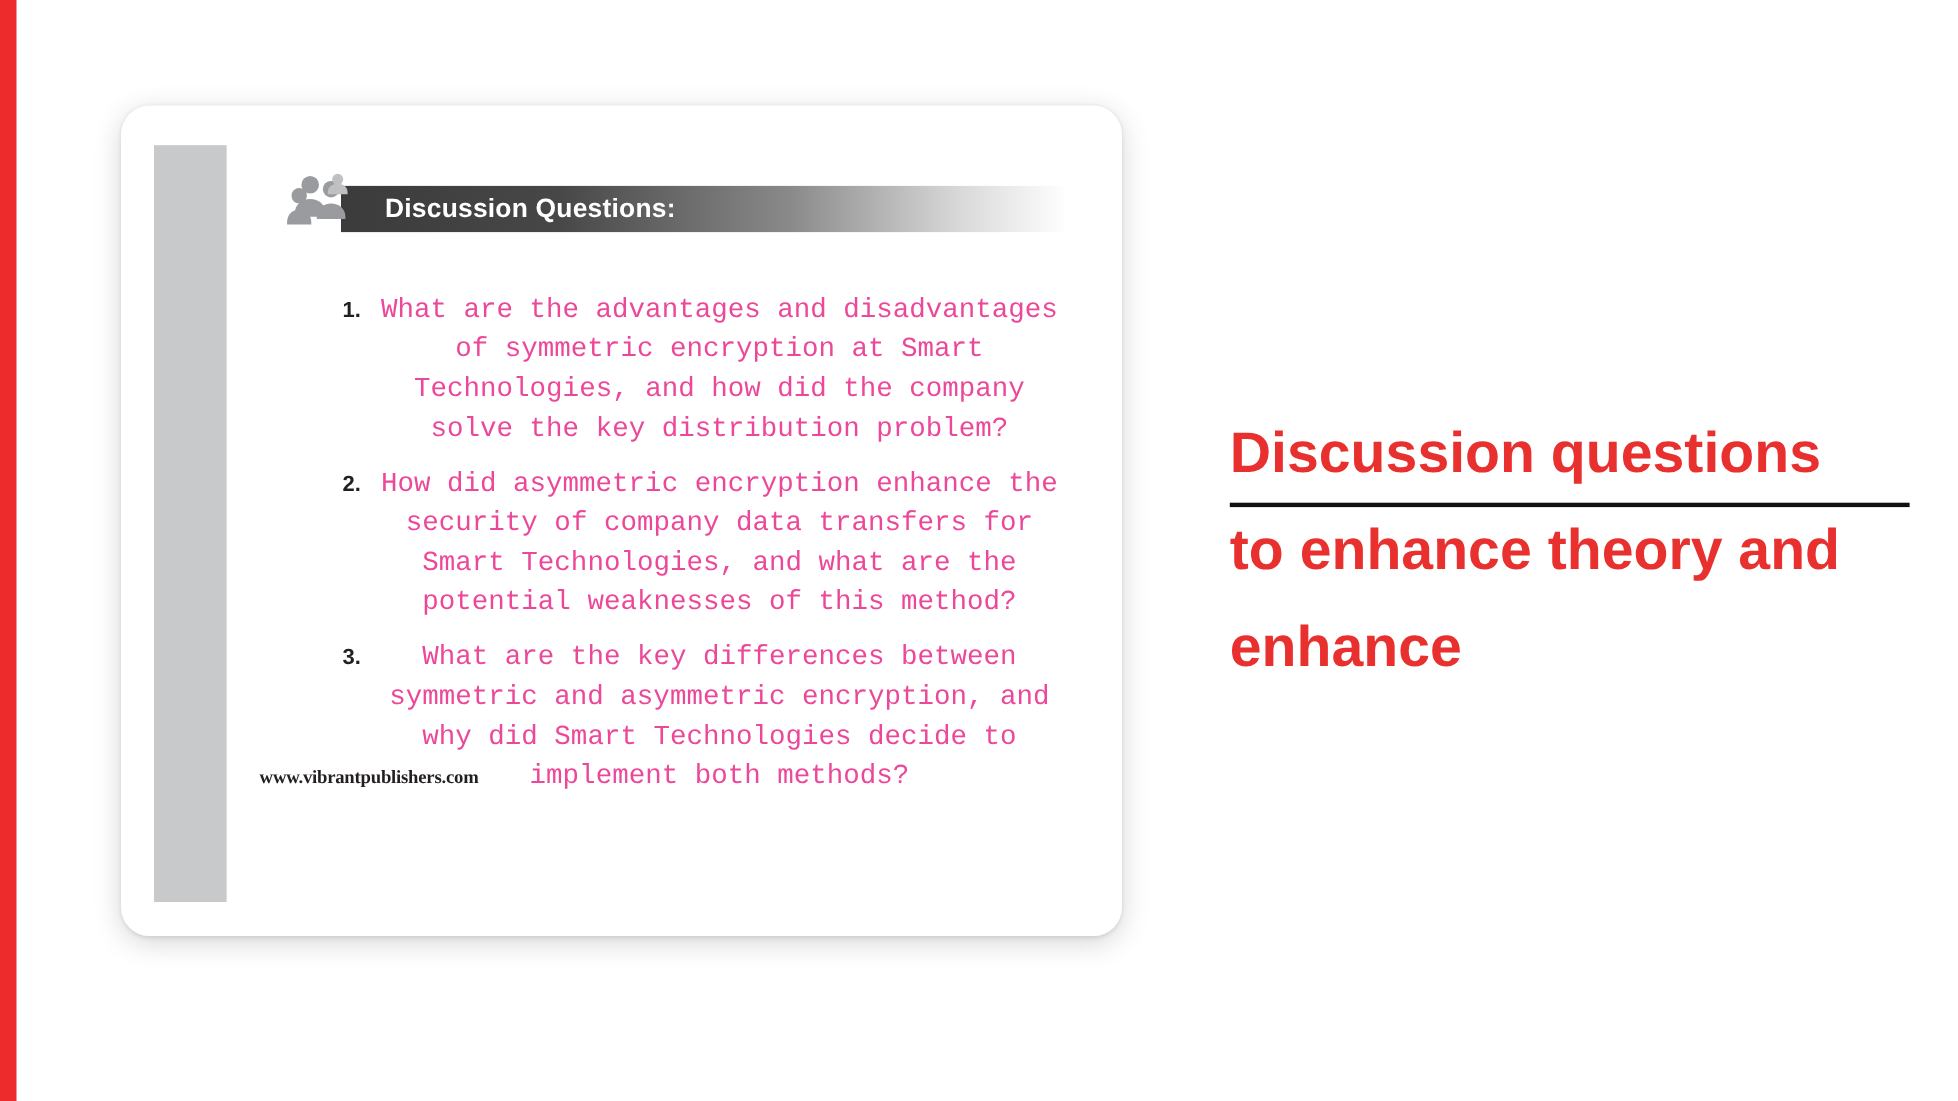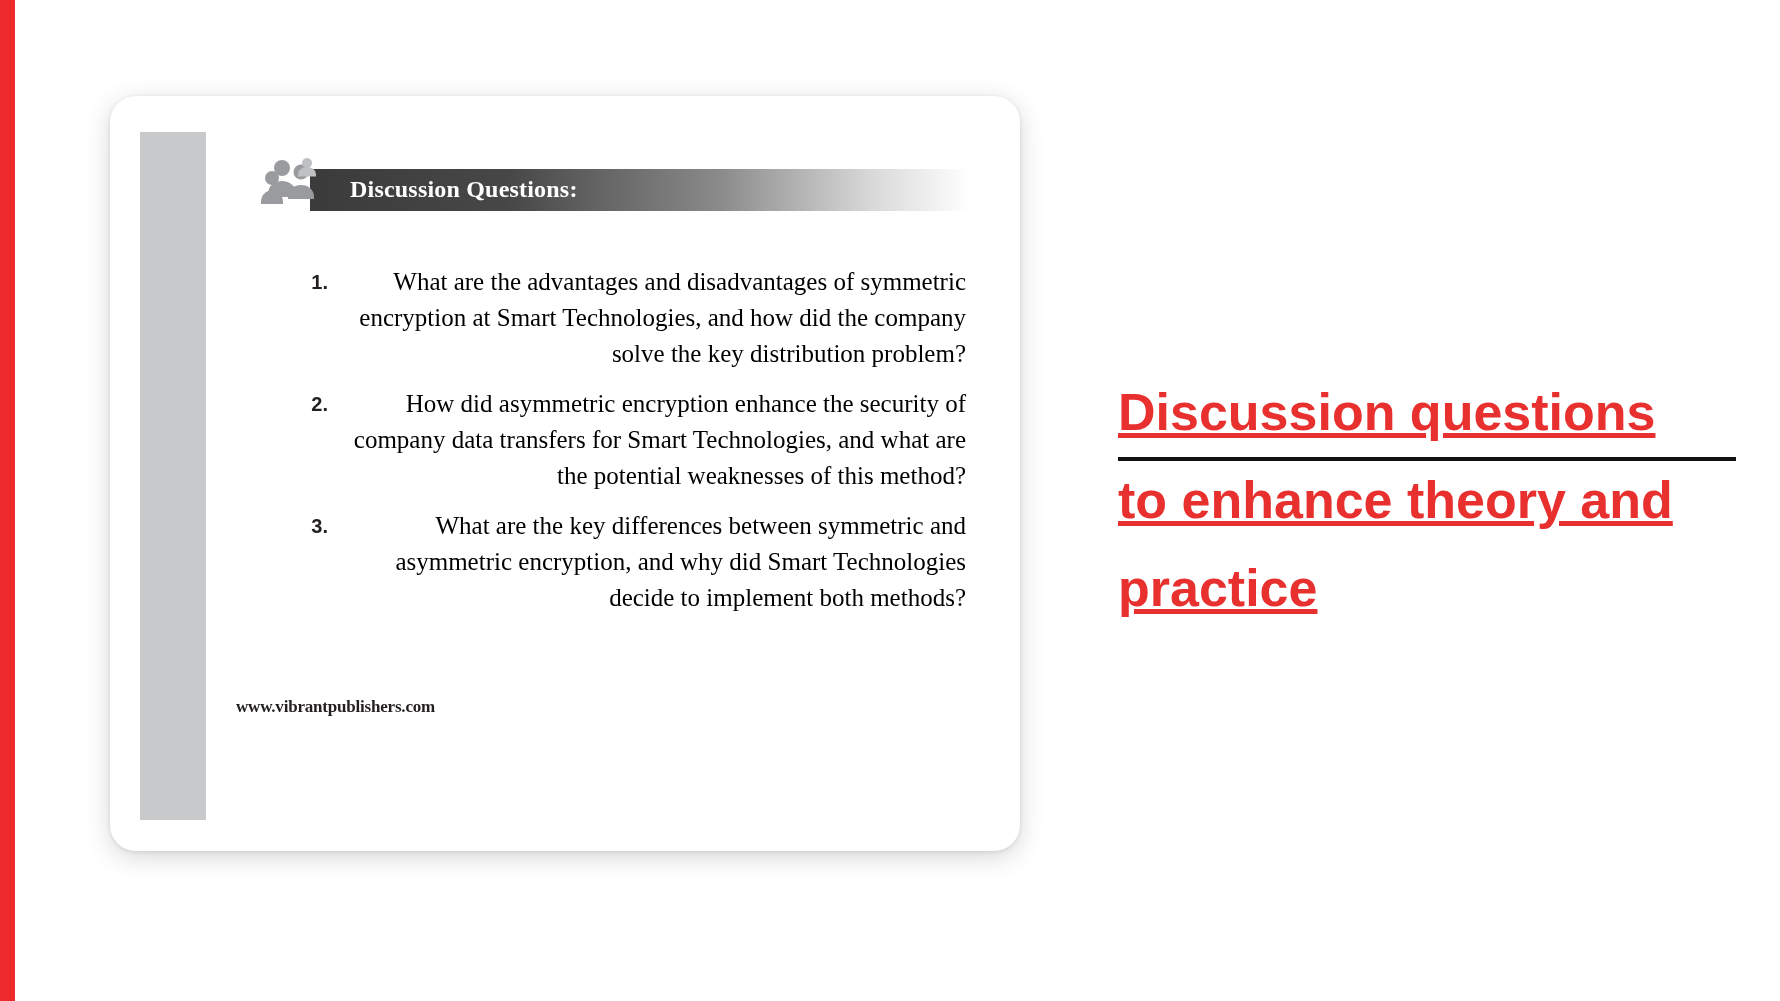--- a/index.html
+++ b/index.html
@@ -63,21 +63,21 @@
     background: linear-gradient(to right, #3b3b3b 0%, #474747 30%, #8a8a8a 62%, #d8d8d8 85%, #ffffff 100%);
   }
   .banner-label {
     position: absolute;
     left: 100px;
     top: 32px;
     color: #ffffff;
     font-size: 24px;
     font-weight: bold;
     letter-spacing: 0.2px;
-    font-family: Liberation Serif, serif;
+    font-family: Liberation Sans, sans-serif;
   }
   .people-icon {
     position: absolute;
     left: 10px;
     top: 12px;
     width: 62px;
     height: 62px;
   }
 
   
@@ -101,25 +101,25 @@
     text-align: right;
     padding-right: 14px;
     font-family: "Liberation Sans", sans-serif;
     font-weight: bold;
     font-size: 20px;
     color: #231f20;
     line-height: 36px;
   }
   .q-text {
     flex: 1 1 auto;
-    font-family: Liberation Serif, serif;
+    font-family: Liberation Mono, monospace;
     font-size: 25px;
     line-height: 36px;
-    color: #000000;
-    text-align: right;
+    color: #ec4899;
+    text-align: center;
   }
 
   .site-url {
     position: absolute;
     left: 126px;
     top: 601px;
     font-family: Liberation Serif, serif;
     font-size: 17px;
     font-weight: bold;
     color: #231f20;
@@ -133,21 +133,20 @@
     top: 368px;
     width: 640px;
   }
   .caption-line {
     font-family: "Liberation Sans", sans-serif;
     font-size: 52px;
     font-weight: bold;
     color: #e8302f;
     line-height: 88px;
     white-space: nowrap;
-    text-decoration: underline;
   }
   .caption-rule {
     position: absolute;
     left: 1118px;
     top: 457px;
     width: 618px;
     height: 4px;
     background: #111111;
   }
 </style>
@@ -195,15 +194,15 @@
       <span class="q-text">What are the key differences between symmetric and asymmetric encryption, and why did Smart Technologies decide to implement both methods?</span>
     </li>
   </ul>
 
   <div class="site-url">www.vibrantpublishers.com</div>
 </div>
 
 <div class="caption">
   <div class="caption-line">Discussion questions</div>
   <div class="caption-line">to enhance theory and</div>
-  <div class="caption-line">practice</div>
+  <div class="caption-line">enhance</div>
 </div>
 <div class="caption-rule"></div>
 
 </body></html>

